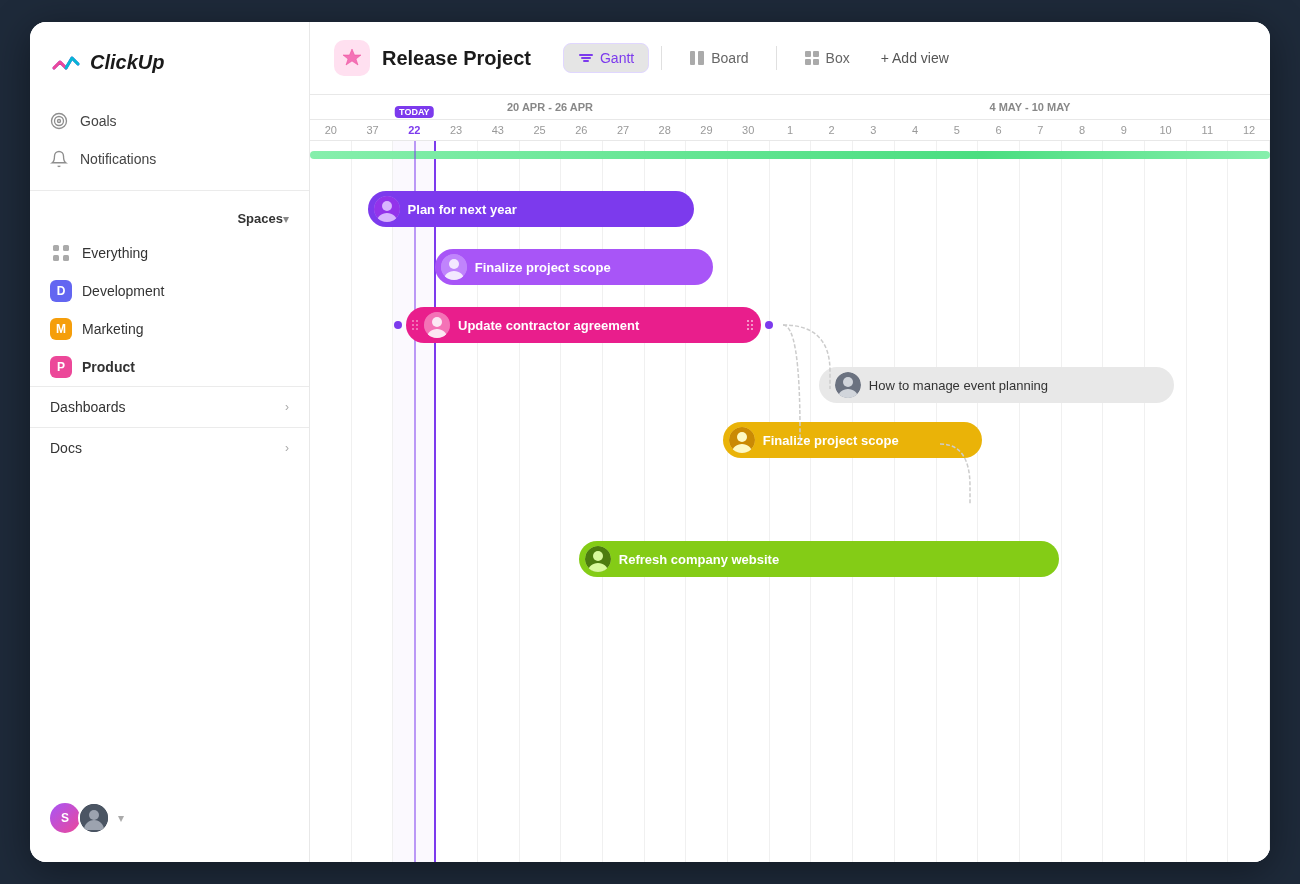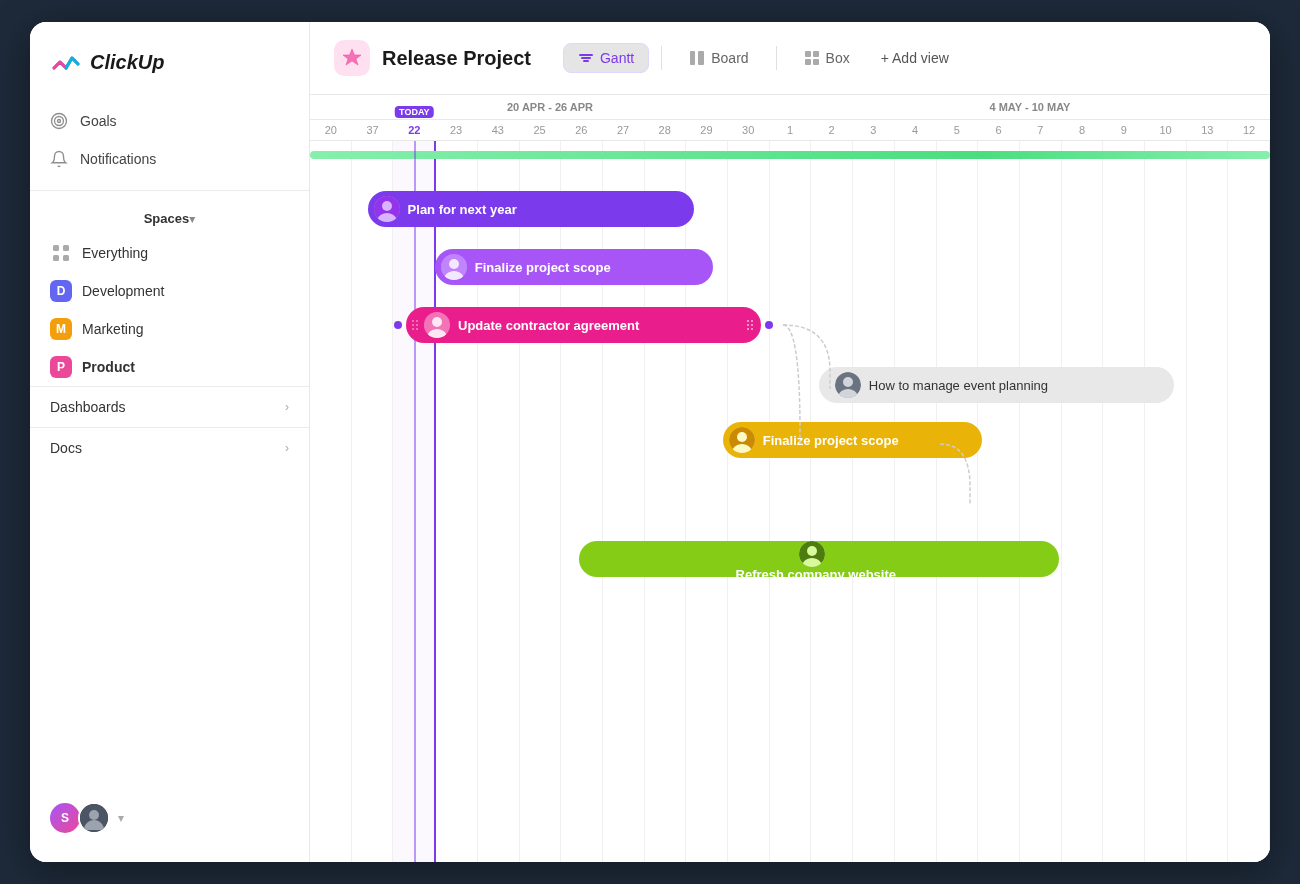--- a/index.html
+++ b/index.html
@@ -55,21 +55,21 @@
       color: #444;
       font-size: 14px;
       border-radius: 0;
       transition: background 0.15s;
     }
     .nav-icon { width: 18px; height: 18px; opacity: 0.6; flex-shrink: 0; }
     .divider { height: 1px; background: #ebebeb; margin: 12px 0; }
     .spaces-header {
       display: flex;
       align-items: center;
-      justify-content: center;
+      justify-content: flex-end;
       padding: 8px 20px;
       cursor: pointer;
     }
     .spaces-label {
       font-size: 13px;
       font-weight: 700;
       color: #333;
     }
     .chevron-icon { color: #888; font-size: 12px; }
     .space-item {
@@ -518,21 +518,21 @@
             <div class="date-cell">1</div>
             <div class="date-cell">2</div>
             <div class="date-cell">3</div>
             <div class="date-cell">4</div>
             <div class="date-cell">5</div>
             <div class="date-cell">6</div>
             <div class="date-cell">7</div>
             <div class="date-cell">8</div>
             <div class="date-cell">9</div>
             <div class="date-cell">10</div>
-            <div class="date-cell">13</div>
+            <div class="date-cell">11</div>
             <div class="date-cell">12</div>
           </div>
       </div>
 
       <div class="gantt-body" id="gantt-body">
 
         <div class="gantt-grid" id="gantt-grid">
             <div class="grid-col"></div>
             <div class="grid-col"></div>
             <div class="grid-col today-col"></div>
@@ -654,21 +654,21 @@
               <svg width="26" height="26" viewBox="0 0 26 26">
                   <circle cx="13" cy="13" r="13" fill="#ca8a04"></circle>
                   <circle cx="13" cy="10" r="5" fill="#fef9c3"></circle>
                   <path d="M3 26c0-5.5 4.5-9 10-9s10 3.5 10 9" fill="#fef9c3"></path>
                 </svg>
             </div>
             <span>Finalize project scope</span>
           </div>
 
 
-          <div class="gantt-task" style="left:28%; width:50%; top:370px; background:#84cc16;flex-direction:column;">
+          <div class="gantt-task" style="left:28%; width:50%; top:370px; background:#84cc16;">
             <div class="task-avatar">
               <svg width="26" height="26" viewBox="0 0 26 26">
                   <circle cx="13" cy="13" r="13" fill="#4d7c0f"></circle>
                   <circle cx="13" cy="10" r="5" fill="#d9f99d"></circle>
                   <path d="M3 26c0-5.5 4.5-9 10-9s10 3.5 10 9" fill="#d9f99d"></path>
                 </svg>
             </div>
             <span>Refresh company website</span>
           </div>
 

